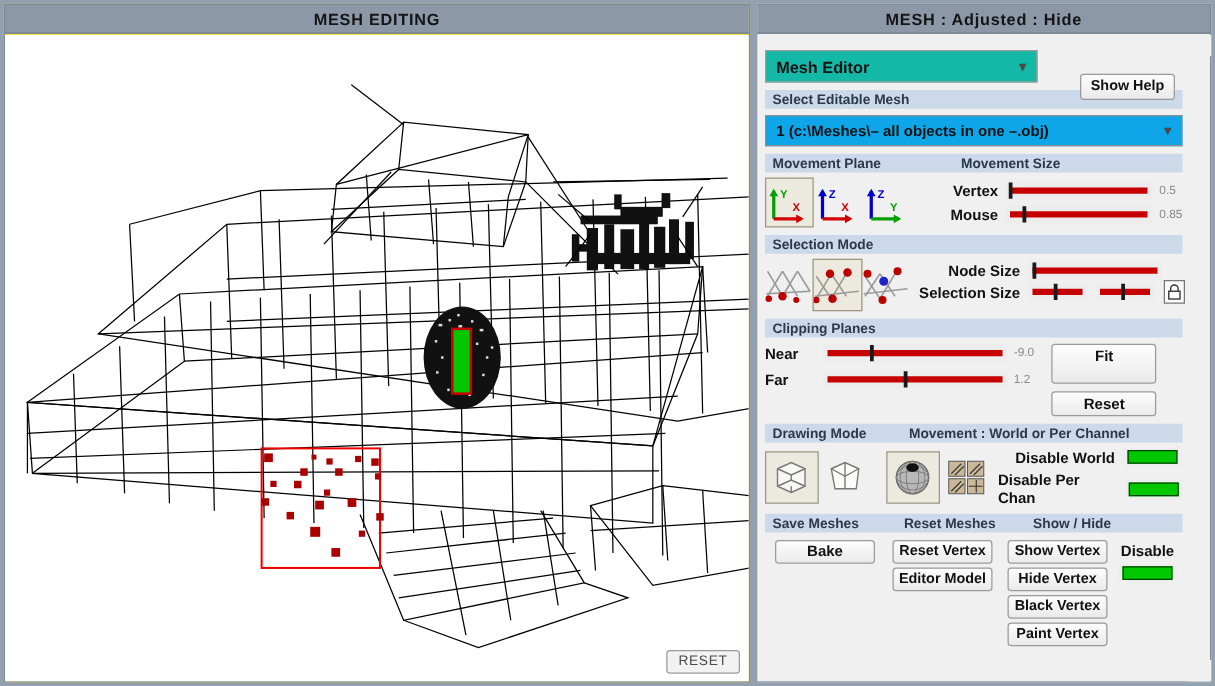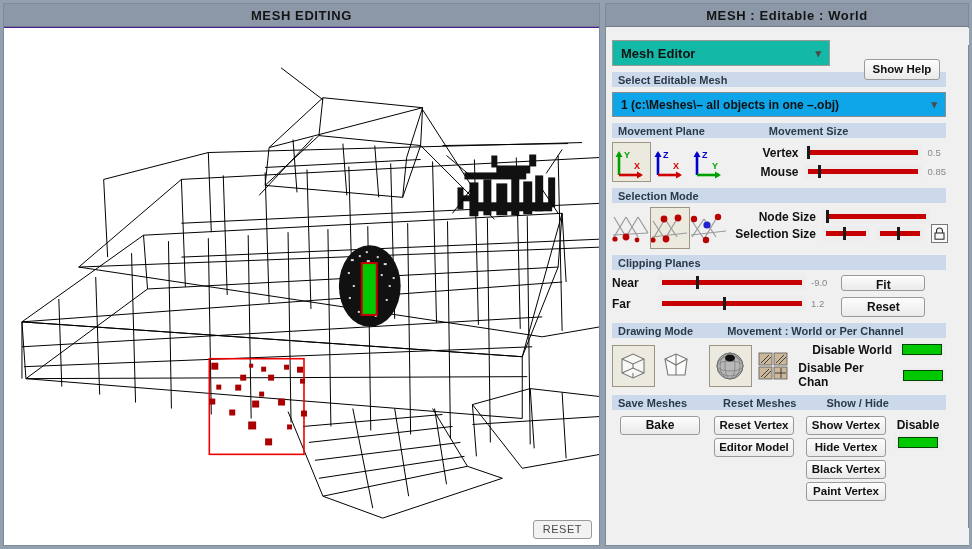--- a/index.html
+++ b/index.html
@@ -7,21 +7,21 @@
     width: 972px; height: 549px;
     font-family: "Liberation Sans", sans-serif;
     background: #93a0b0;
     overflow: hidden;
   }
   #root { position: relative; width: 972px; height: 549px; background: #93a0b0; }
 
   
   #left-panel {
     position: absolute; left: 3px; top: 3px; width: 597px; height: 543px;
-    background: #4c1d95; border: 1px solid #7d8a99;
+    background: #fde047; border: 1px solid #7d8a99;
   }
   .panel-title {
     height: 23px; line-height: 23px; text-align: center;
     background: #8c98a8; color: #141414;
     font-size: 13px; font-weight: bold; letter-spacing: .6px;
     border-bottom: 1px solid #6f7c8c;
   }
   #viewport {
     position: absolute; left: 0; top: 24px; right: 0; bottom: 0;
     background: #ffffff; overflow: hidden;
@@ -303,21 +303,21 @@
             <rect x="284" y="398" width="5" height="5"></rect>
           </g>
         </g>
       </svg>
 
       <div id="reset-badge">RESET</div>
     </div>
   </div>
 
   <div id="right-panel">
-    <div class="panel-title">MESH : Editable : World</div>
+    <div class="panel-title">MESH : Adjusted : Hide</div>
 
     <div id="scrollbar">
       <div class="sb-arrow up">
         <svg viewBox="0 0 10 10">
             <path d="M1 7 L5 3 L9 7" stroke="#444" stroke-width="1.6" fill="none"></path>
           </svg>
       </div>
       <div id="sb-thumb"></div>
       <div class="sb-arrow down">
         <svg viewBox="0 0 10 10">
@@ -493,21 +493,21 @@
           <div class="row">
             <div class="slider-label" style="width:46px;text-align:left">Far</div>
             <div class="track" style="width:148px">
               <div class="bar"></div>
                 <div class="knob" style="left:65px"></div>
             </div>
             <div class="sval">1.2</div>
           </div>
         </div>
         <div style="margin-left:14px">
-          <div class="btn" style="width:84px;height:16px;line-height:18px;margin-bottom:6px">Fit</div>
+          <div class="btn" style="width:84px;height:32px;line-height:18px;margin-bottom:6px">Fit</div>
           <div class="btn" style="width:84px;height:20px;line-height:18px">Reset</div>
         </div>
       </div>
 
       <div class="sec">
         <span>Drawing Mode</span>
         <span style="margin-left:34px">Movement : World or Per Channel</span>
       </div>
       <div class="row" style="margin-top:4px">
         <div class="dm-box sel">

